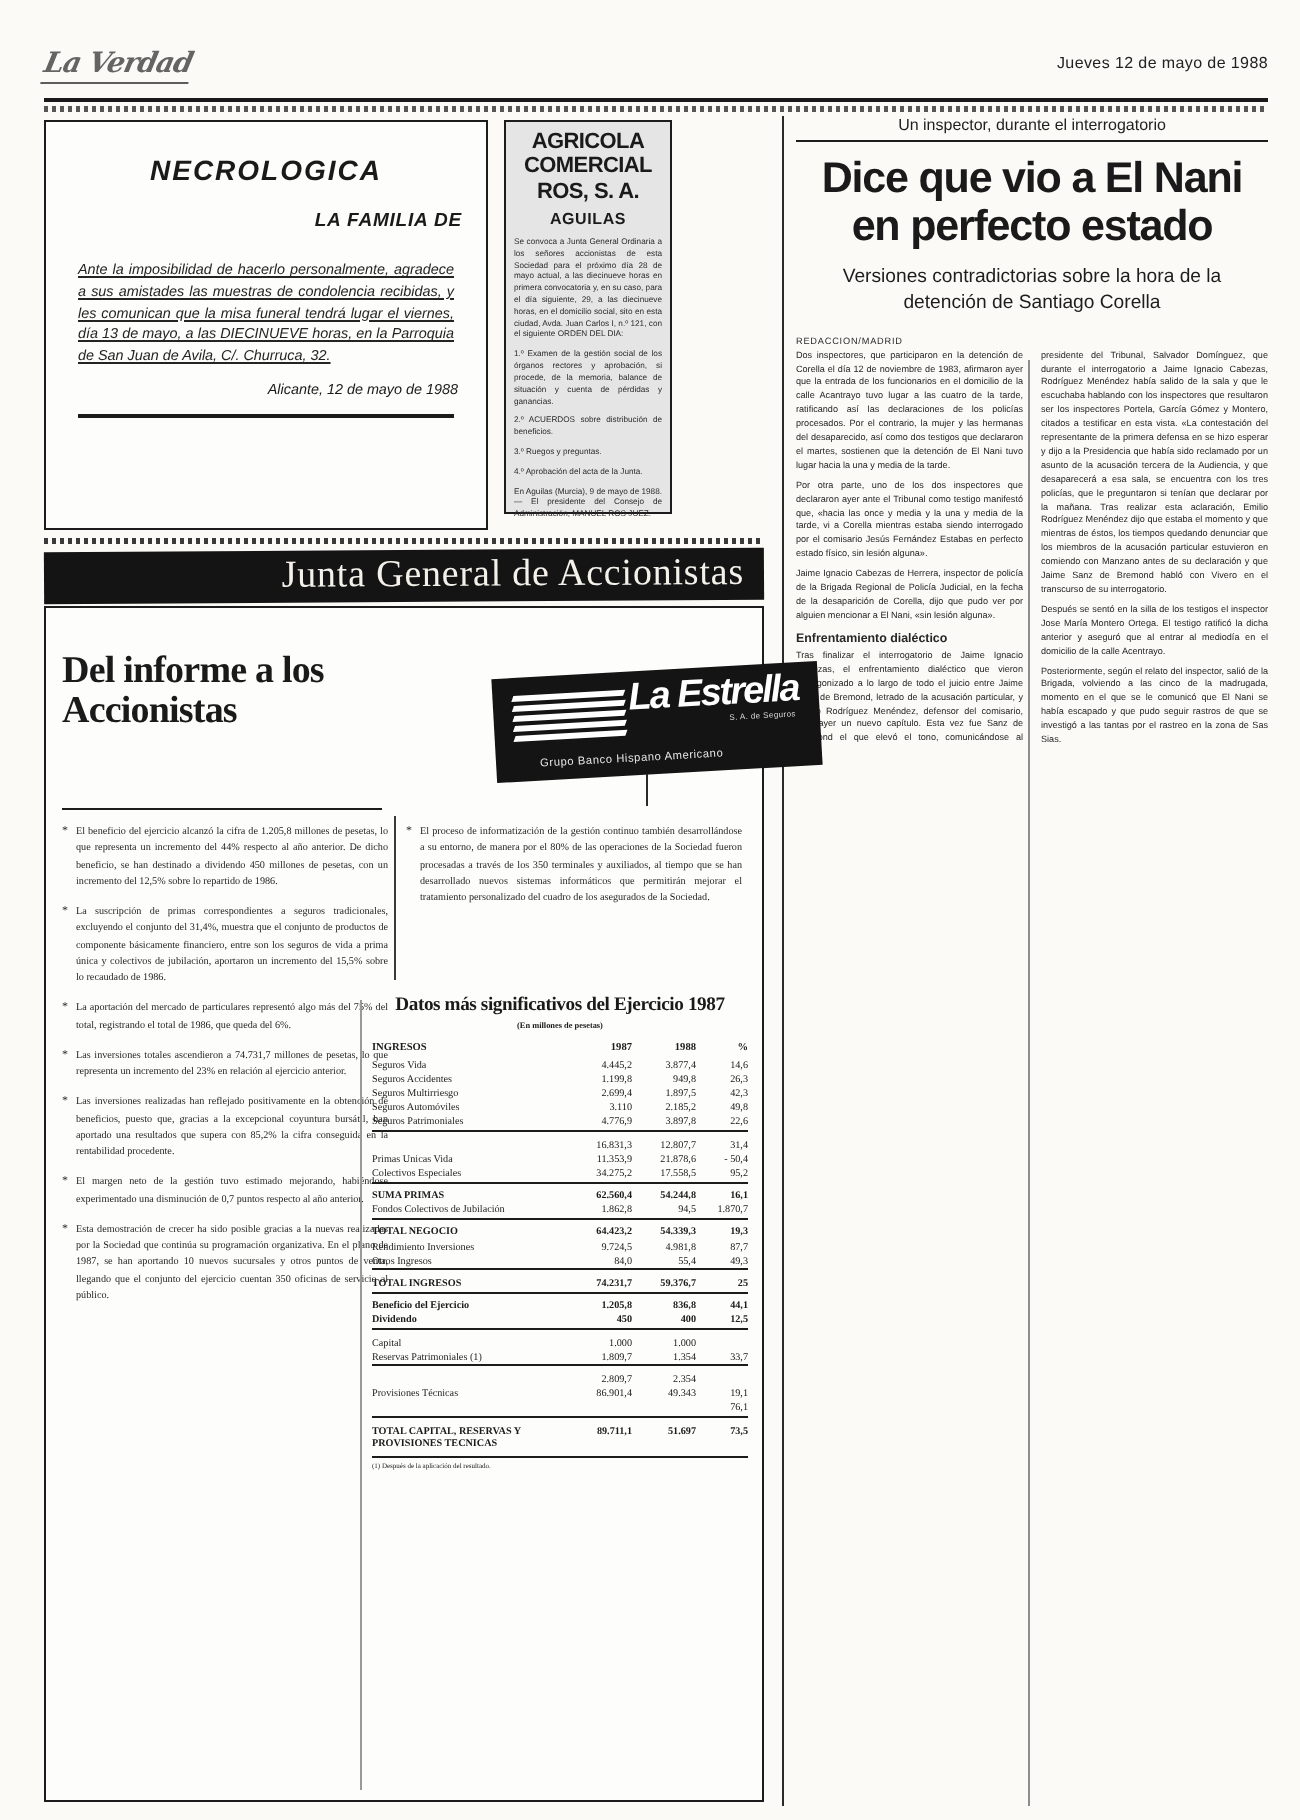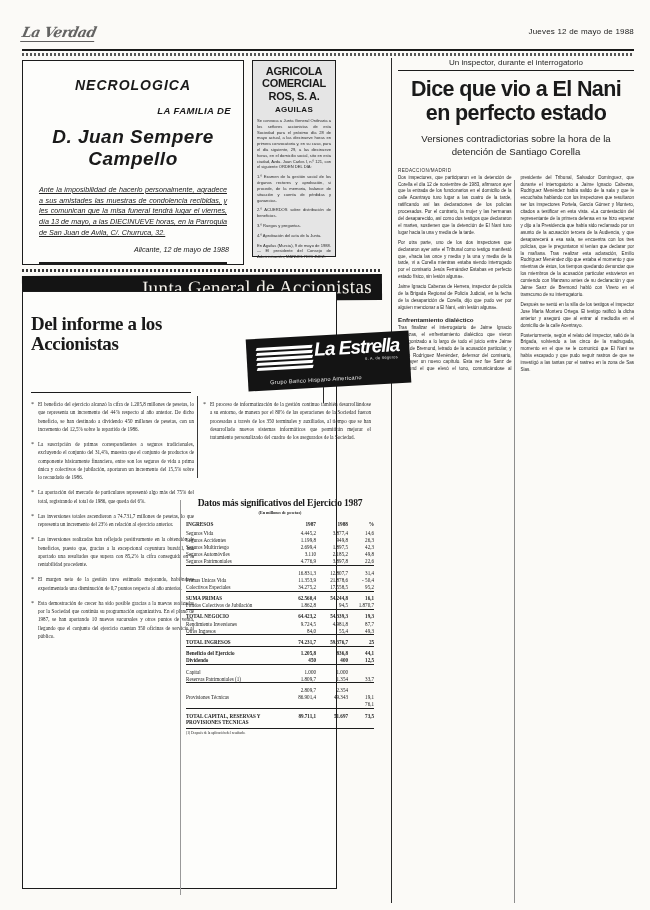--- a/index.html
+++ b/index.html
@@ -143,21 +143,21 @@
     transform:rotate(-0.35deg);
   }
   .junta span{
     position:absolute;right:10px;top:2px;
     color:#f4f1ea;font-family:"Liberation Serif", serif;
     font-size:19px;letter-spacing:.4px;
   }
 
   
   .jbox{
-    position:absolute;left:22px;top:291px;width:315px;height:598px;
+    position:absolute;left:22px;top:303px;width:360px;height:598px;
     border:1.4px solid #1c1c1c;box-sizing:border-box;background:#fdfdfb;
   }
   .jbox .hl{
     position:absolute;left:8px;top:22px;width:150px;
     font-family:"Liberation Serif", serif;
     font-weight:bold;font-size:19px;line-height:1.06;letter-spacing:-.4px;
   }
   .jsep{position:absolute;left:8px;top:100px;width:160px;height:1px;background:#1c1c1c;}
   .bullets{
     position:absolute;left:8px;top:108px;width:163px;
@@ -235,21 +235,20 @@
   <div class="masthead">
     <div class="logo">La Verdad</div>
     <div class="date">Jueves 12 de mayo de 1988</div>
   </div>
   <div class="rule-top"></div>
   <div class="rule-dotted"></div>
 
   <div class="necro">
     <h2>NECROLOGICA</h2>
     <div class="fam">LA FAMILIA DE</div>
-    <div class="name">D. Juan Sempere Campello</div>
     <div class="body">Ante la imposibilidad de hacerlo personalmente, agradece a sus amistades las muestras de condolencia recibidas, y les comunican que la misa funeral tendrá lugar el viernes, día 13 de mayo, a las DIECINUEVE horas, en la Parroquia de San Juan de Avila, C/. Churruca, 32.</div>
     <div class="place">Alicante, 12 de mayo de 1988</div>
     <div class="botrule"></div>
   </div>
 
   <div class="agricola">
     <div class="ttl">AGRICOLA COMERCIAL ROS, S. A.</div>
     <div class="sub">AGUILAS</div>
     <div class="txt">Se convoca a Junta General Ordinaria a los señores accionistas de esta Sociedad para el próximo día 28 de mayo actual, a las diecinueve horas en primera convocatoria y, en su caso, para el día siguiente, 29, a las diecinueve horas, en el domicilio social, sito en esta ciudad, Avda. Juan Carlos I, n.º 121, con el siguiente ORDEN DEL DIA:</div>
     <div class="txt">1.º Examen de la gestión social de los órganos rectores y aprobación, si procede, de la memoria, balance de situación y cuenta de pérdidas y ganancias.</div>

